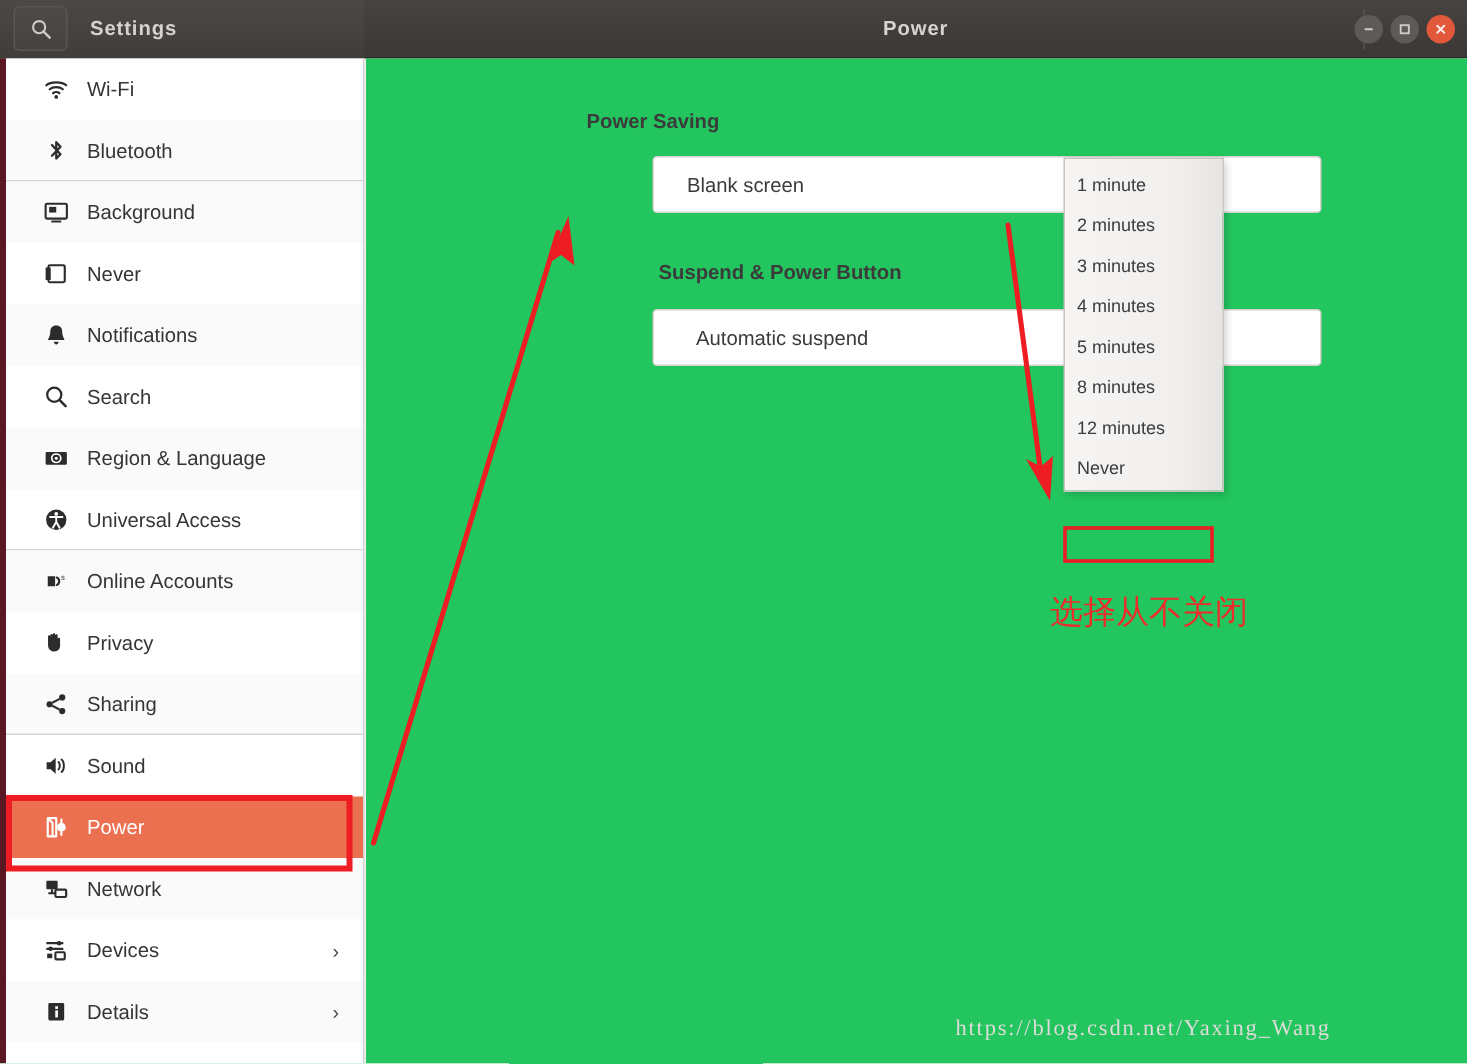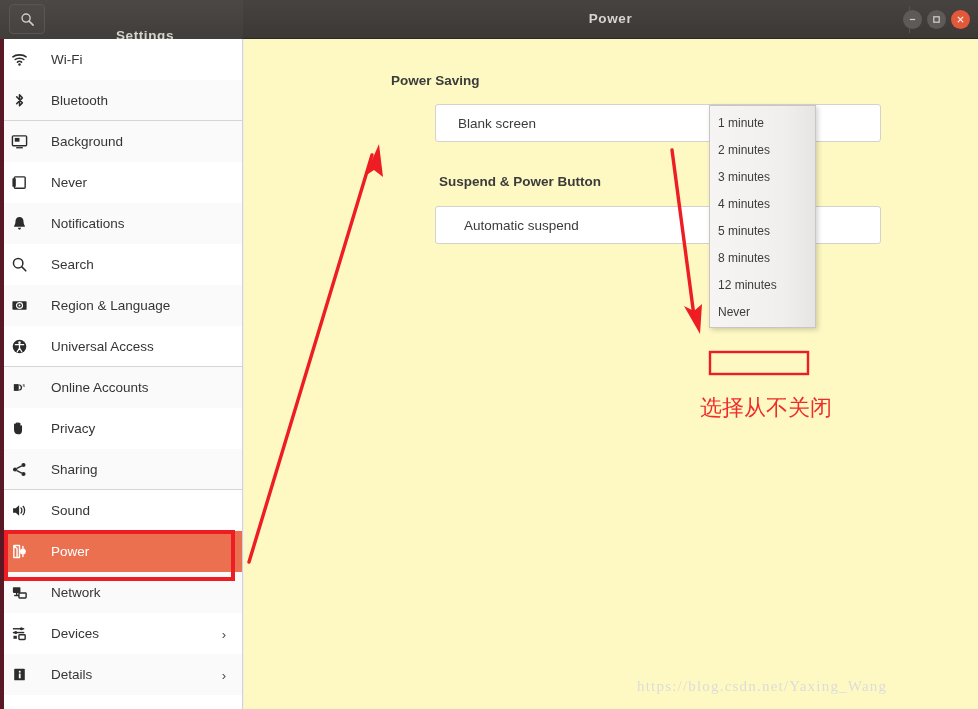--- a/index.html
+++ b/index.html
@@ -44,26 +44,24 @@
     box-sizing: border-box;
     display: flex;
     align-items: center;
     justify-content: center;
   }
   .search-btn svg { display: block; }
   .settings-title {
     position: absolute;
     left: 60px; top: 11px;
     width: 170px;
-    text-align: center;
     font-size: 13.5px;
     font-weight: bold;
     color: #d6d2ce;
     letter-spacing: 0.6px;
-    margin-top: 17px;
   }
   .power-title {
     position: absolute;
     left: 243px; top: 11px;
     width: 735px;
     text-align: center;
     font-size: 13.5px;
     font-weight: bold;
     color: #d8d4d0;
     letter-spacing: 0.6px;
@@ -108,24 +106,23 @@
     background: #ffffff;
     border-right: 1px solid #d4d0cb;
     box-sizing: border-box;
     overflow: hidden;
   }
   .nav-item {
     position: relative;
     height: 41px;
     display: flex;
     align-items: center;
-    padding-left: 2px;
+    padding-left: 20px;
     box-sizing: border-box;
     background: #ffffff;
-    gap: 11px;
   }
   .nav-item.alt { background: #fafafa; text-align: center; }
   .nav-item.group-end { border-bottom: 1px solid #d8d4d0; }
   .nav-item .ico {
     width: 26px;
     display: flex;
     align-items: center;
     justify-content: center;
     color: #2c2c2c;
     flex: 0 0 26px;
@@ -147,21 +144,21 @@
     background: #ea7050;
   }
   .nav-item.selected .lbl { color: #ffffff; }
   .nav-item.selected .ico { color: #ffffff; }
 
   
   .content {
     position: absolute;
     left: 244px; top: 39px;
     width: 734px; height: 670px;
-    background: #fef9c3;
+    background: #22c55e;
   }
   .sec-title {
     position: absolute;
     font-size: 13.5px;
     font-weight: bold;
     color: #3b3b3b;
   }
   .row-box {
     position: absolute;
     background: #ffffff;

